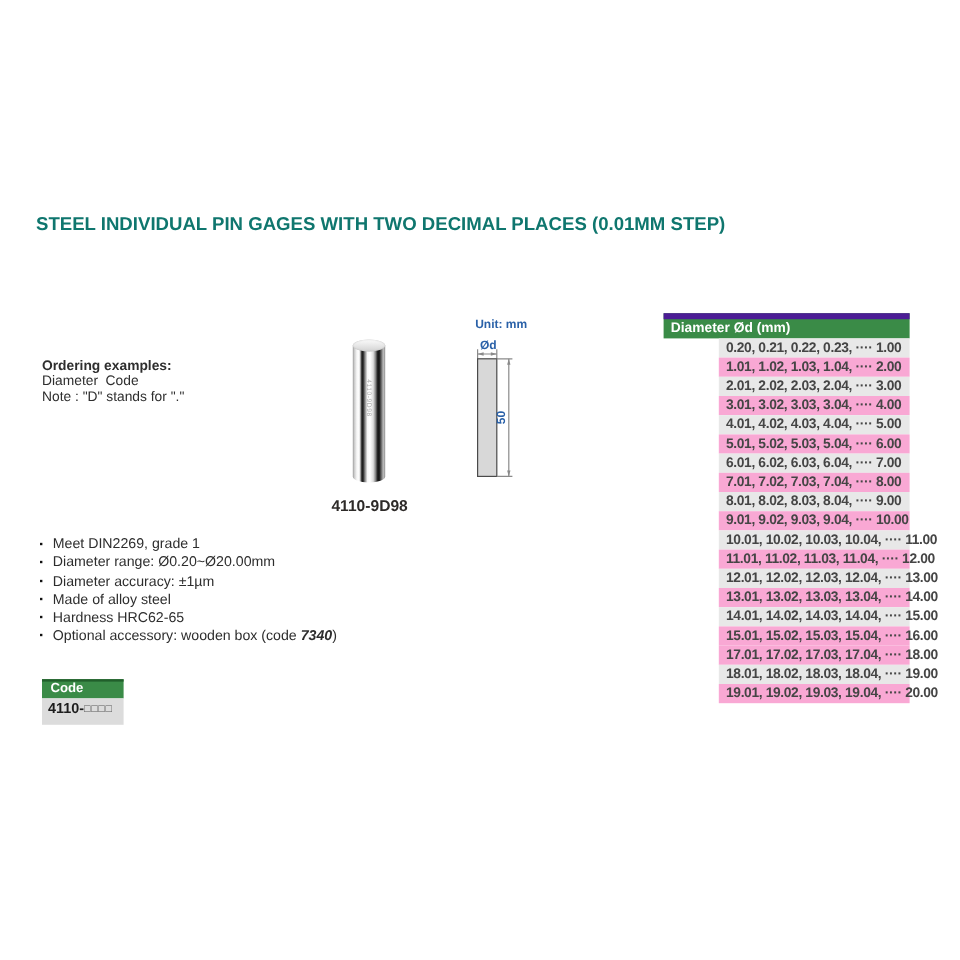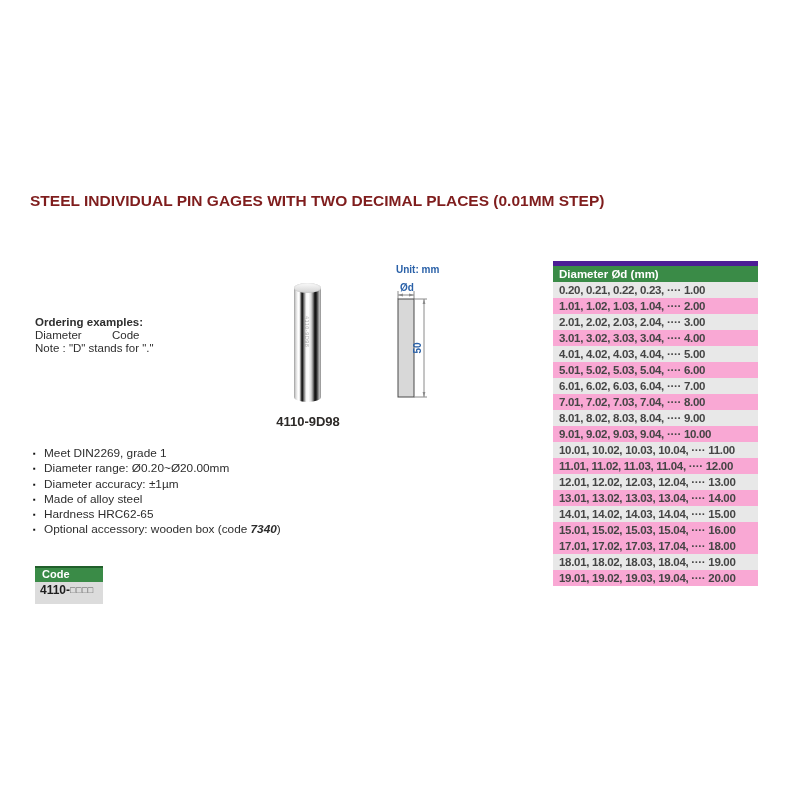--- a/index.html
+++ b/index.html
@@ -1,27 +1,27 @@
 <!DOCTYPE html>
 <html><head>
 <meta charset="utf-8">
 <style>
   html,body{margin:0;padding:0;background:#ffffff;}
   #page{position:relative;width:800px;height:800px;background:#ffffff;overflow:hidden;
         font-family:"Liberation Sans","DejaVu Sans",sans-serif;}
 
   
-  .title{position:absolute;left:30px;top:192px;width:680px;
-         font-size:15.5px;font-weight:bold;color:#7f1d1d;letter-spacing:0px;}
+  .title{position:absolute;left:30px;top:179px;width:680px;
+         font-size:15.5px;font-weight:bold;color:#0f766e;letter-spacing:0px;}
 
   
-  .ordering{position:absolute;left:35px;top:316px;width:230px;font-size:11.5px;color:#2e2e2e;}
+  .ordering{position:absolute;left:35px;top:299px;width:230px;font-size:11.5px;color:#2e2e2e;}
   .ordering .head{font-weight:bold;margin-bottom:1px;}
   .ord-row{display:flex;line-height:13.4px;}
-  .ord-row .c1{width:77px;}
+  .ord-row .c1{width:53px;}
   .ord-row .c2{flex:1;}
   .ordering .note{line-height:13.4px;}
 
   
   .pin-wrap{position:absolute;left:294px;top:283px;width:27px;height:120px;}
   .pin-cap{position:absolute;left:0;top:0;width:27px;height:10px;border-radius:50%;
            background:linear-gradient(180deg,#fbfbfb,#d2d2d2);box-shadow:inset 0 0 1px #aaa;}
   .pin-body{position:absolute;left:0;top:5px;width:27px;height:114px;
             border-radius:0 0 13px 13px / 0 0 5px 5px;
             background:linear-gradient(90deg,
@@ -54,21 +54,21 @@
   .code-val{background:#dcdcdc;height:22px;line-height:16px;padding-left:5px;
             font-size:12px;font-weight:bold;color:#1d1d1d;}
   .code-val .sq{font-size:9px;font-weight:normal;color:#5a5a5a;letter-spacing:0.5px;
                 position:relative;top:-1px;}
 
   
   .spec{position:absolute;left:553px;top:261px;width:205px;}
   .spec-head{background:#3a8b47;border-top:5px solid #4c1d95;color:#ffffff;
              font-size:11.5px;font-weight:bold;height:16px;line-height:16px;padding-left:6px;}
   .spec-row{height:16px;line-height:16px;font-size:11.5px;font-weight:bold;color:#454545;
-            padding-left:6px;letter-spacing:-0.3px;white-space:nowrap;}
+            padding-left:6px;letter-spacing:-0.3px;white-space:nowrap;margin-left:46px;}
   .spec-row.even{background:#e8e8e8;}
   .spec-row.odd{background:#f9a8d4;}
 </style>
 </head>
 <body>
 
 <div id="page">
 
   <div class="title">STEEL INDIVIDUAL PIN GAGES WITH TWO DECIMAL PLACES (0.01MM STEP)</div>
 

